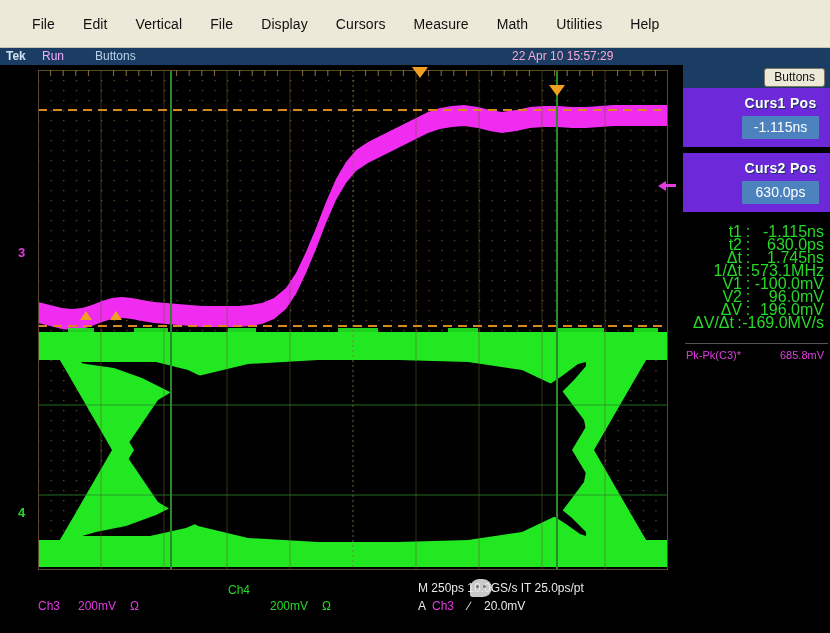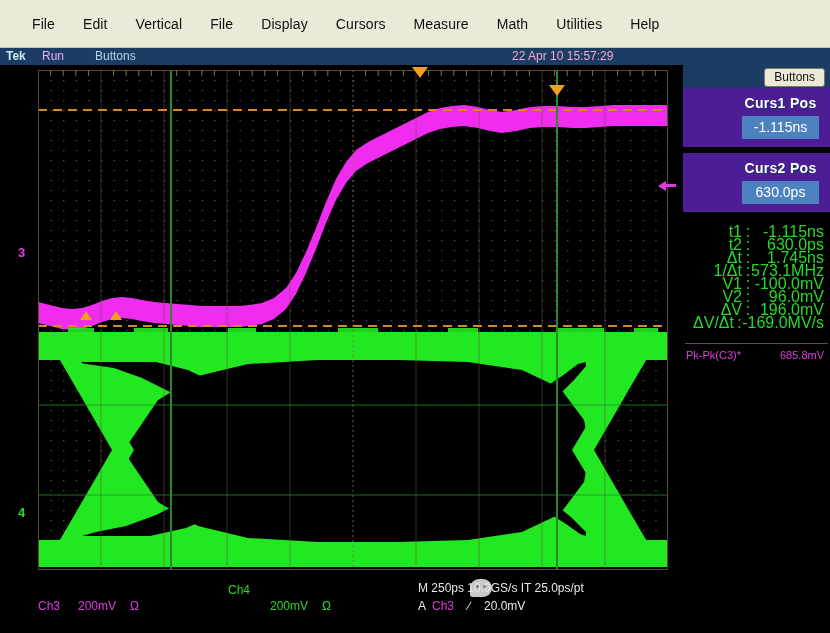--- a/index.html
+++ b/index.html
@@ -88,21 +88,21 @@
     border: 1px solid #7b7868;
     border-radius: 3px;
     font-size: 12px;
     color: #101010;
     padding: 1px 9px 2px 9px;
     cursor: pointer;
   }
   .side-panel {
     position: absolute; left: 0;
     width: 147px;
-    background: #4c1d95;
+    background: #6d28d9;
     text-align: center;
     padding-left: 48px;
   }
   .side-panel .sp-title {
     color: #ffffff;
     font-size: 14px;
     font-weight: bold;
     padding-top: 7px;
     letter-spacing: .3px;
     text-shadow: 1px 1px 0 #13395e;

